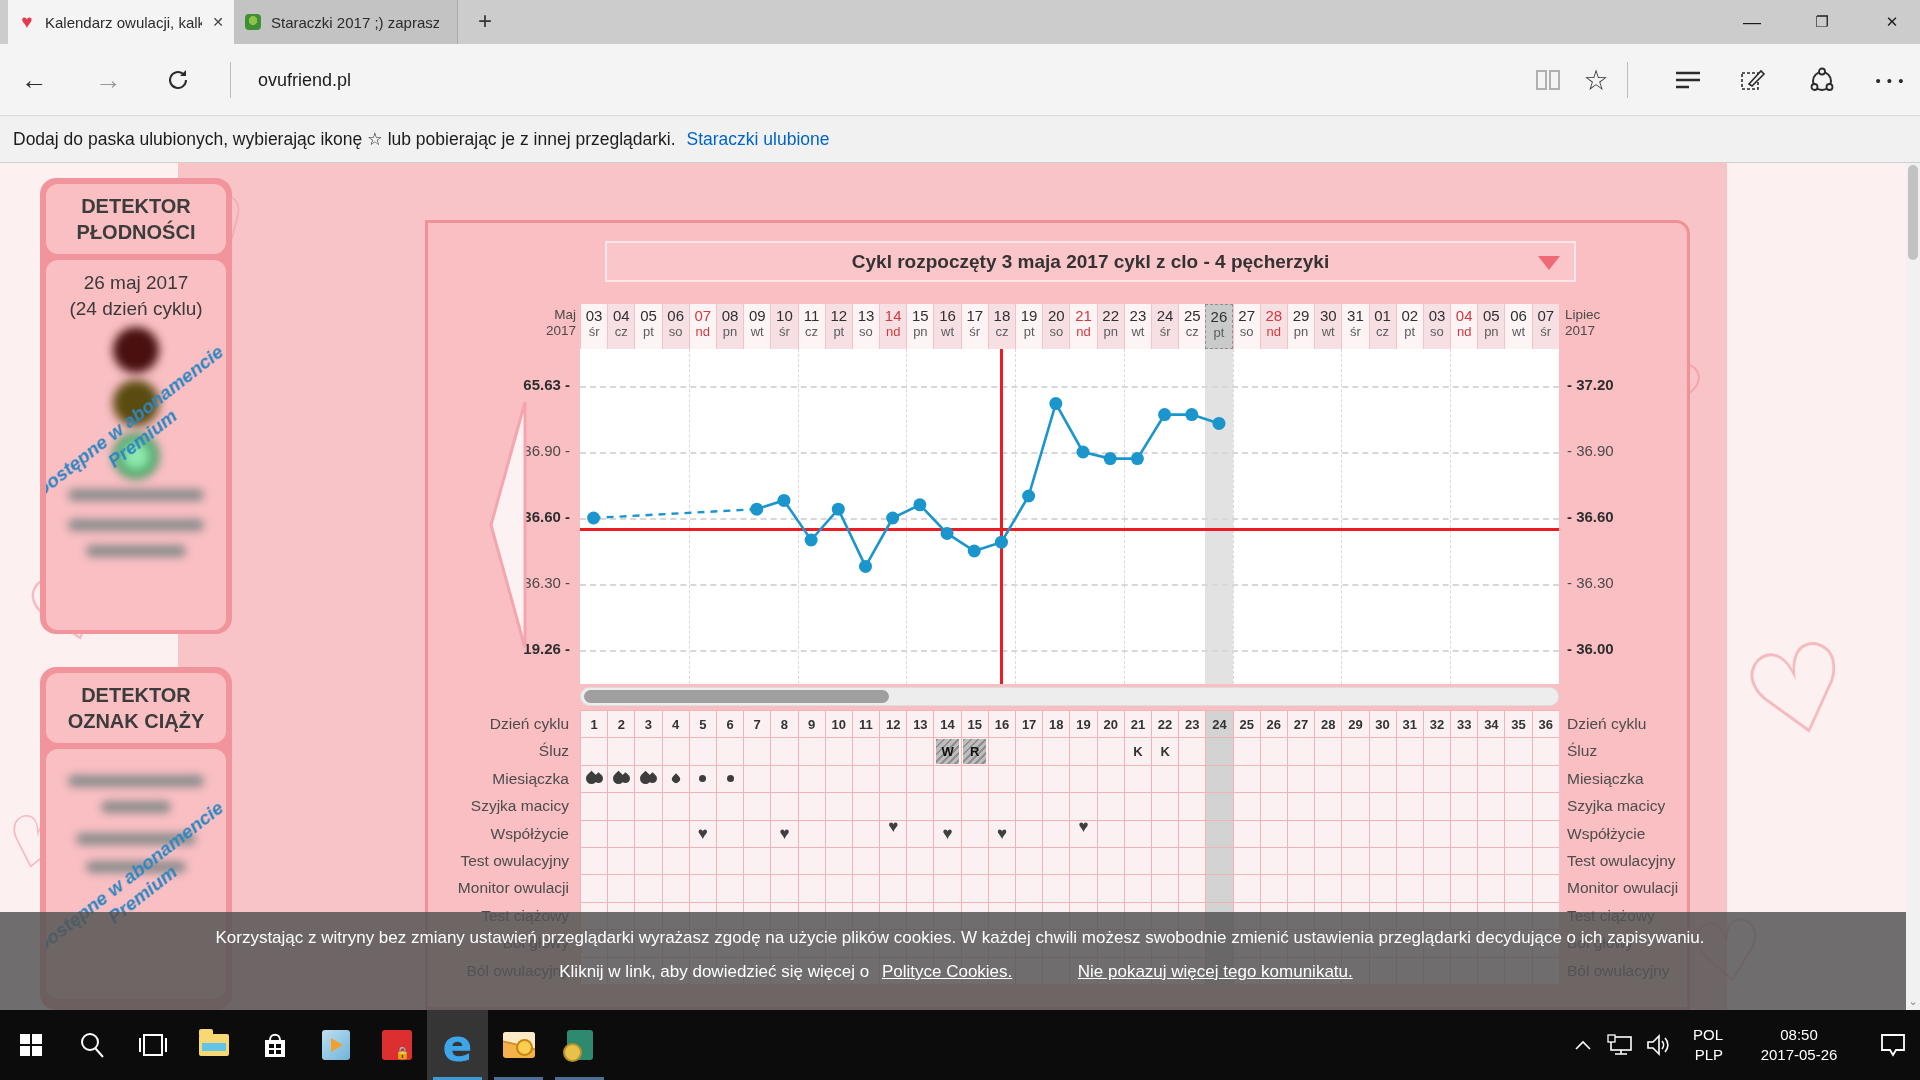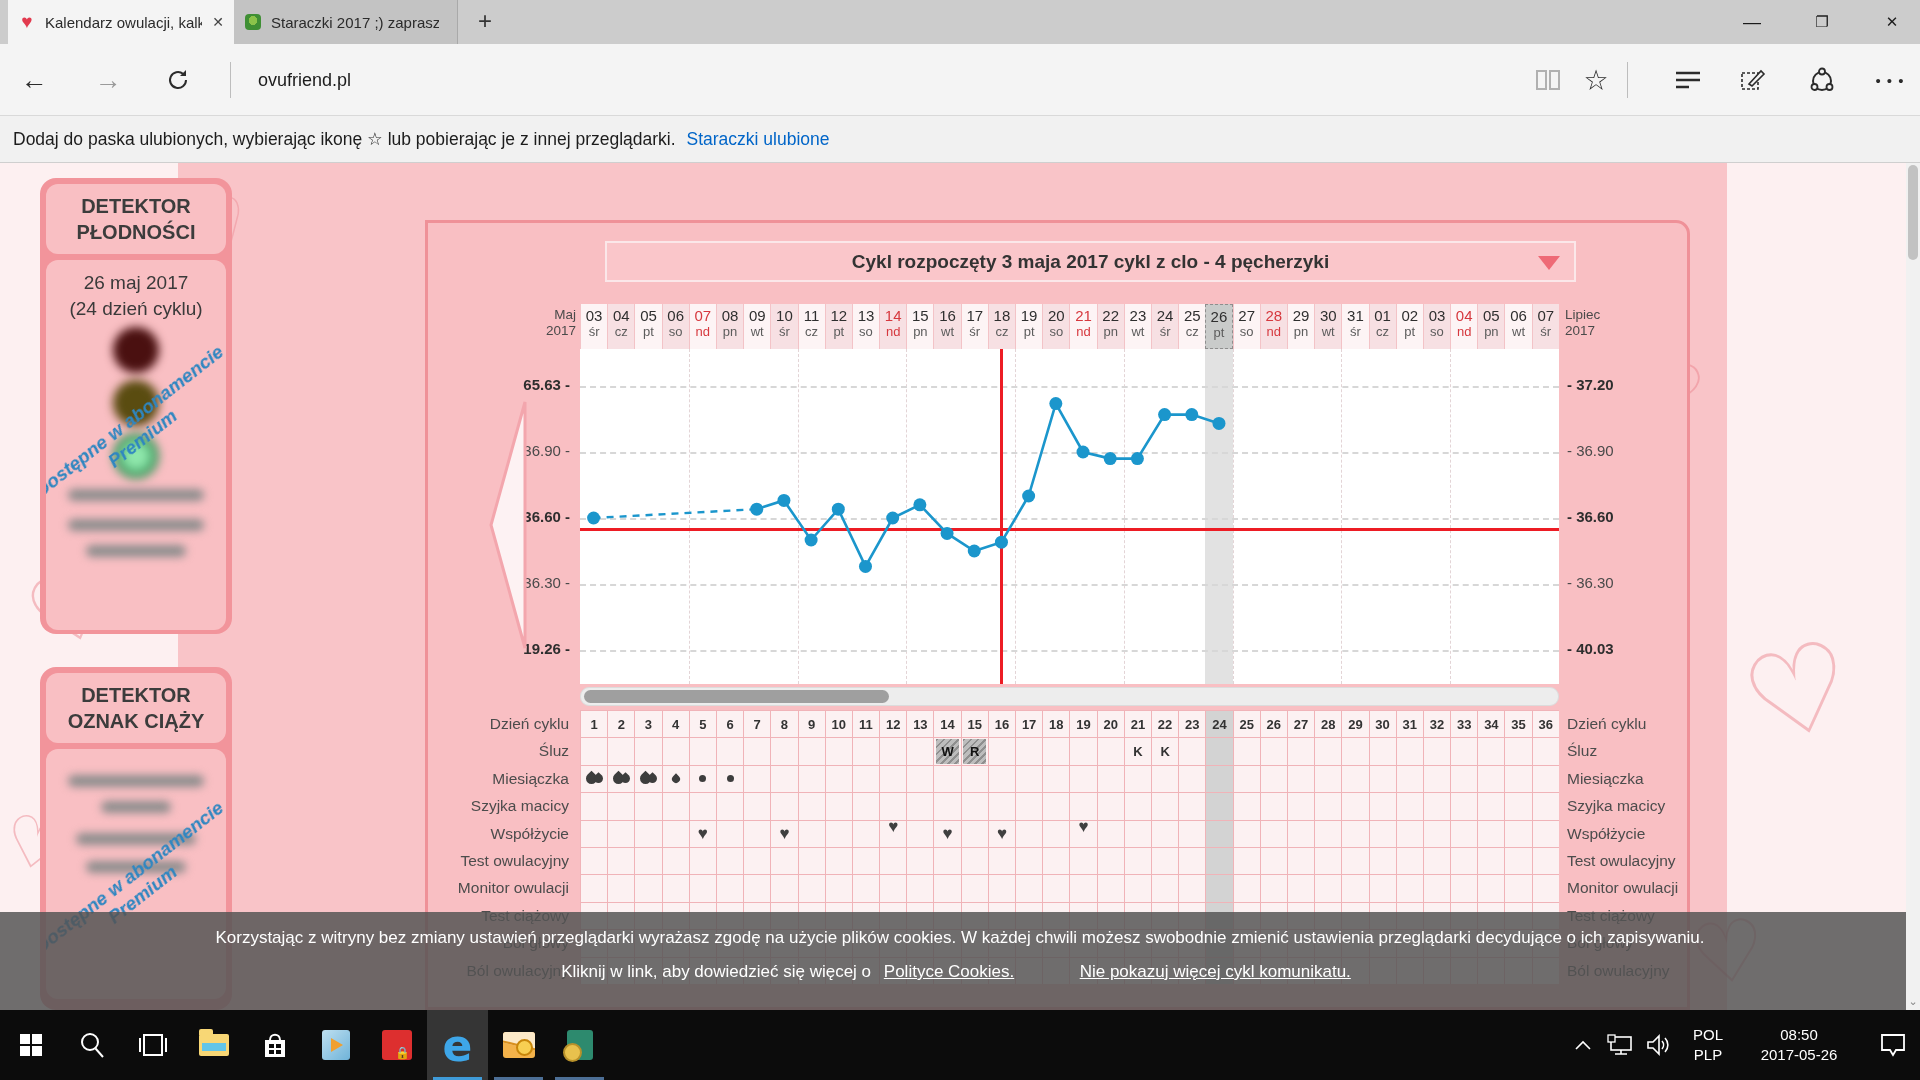--- a/index.html
+++ b/index.html
@@ -380,21 +380,21 @@
       <div id="ylabs">
           <div class="ylab bold" style="left: 52px; top: 153px; text-align: right;">65.63 -</div>
           <div class="ylab bold" style="left: 1139px; top: 153px; text-align: left;">- 37.20</div>
           <div class="ylab" style="left: 52px; top: 219px; text-align: right;">36.90 -</div>
           <div class="ylab" style="left: 1139px; top: 219px; text-align: left;">- 36.90</div>
           <div class="ylab bold" style="left: 52px; top: 285px; text-align: right;">36.60 -</div>
           <div class="ylab bold" style="left: 1139px; top: 285px; text-align: left;">- 36.60</div>
           <div class="ylab" style="left: 52px; top: 351px; text-align: right;">36.30 -</div>
           <div class="ylab" style="left: 1139px; top: 351px; text-align: left;">- 36.30</div>
           <div class="ylab bold" style="left: 52px; top: 417px; text-align: right;">19.26 -</div>
-          <div class="ylab bold" style="left: 1139px; top: 417px; text-align: left;">- 40.03</div>
+          <div class="ylab bold" style="left: 1139px; top: 417px; text-align: left;">- 36.00</div>
         </div>
 
       <div class="navarrow">
         <svg width="40" height="252" viewBox="0 0 40 252">
             <polygon points="37,3 37,249 3,126" fill="#fdf2f3" stroke="#f3a6ad" stroke-width="3"></polygon>
           </svg>
       </div>
 
       <div class="plot" id="plot">
           <div class="vgrid" style="left: 108.76px;"></div>
@@ -932,21 +932,21 @@
           <div class="tcell" style="left: 1103.65px; top: 733.6px;"></div>
         </div>
     </div>
 
     <div class="cookiebar">
       <div class="l1">Korzystając z witryny bez zmiany ustawień przeglądarki wyrażasz zgodę na użycie plików cookies. W każdej chwili możesz swobodnie zmienić ustawienia przeglądarki decydujące o ich zapisywaniu.</div>
       <div class="l2">
         <span>Kliknij w link, aby dowiedzieć się więcej o</span>
         <a href="#">Polityce Cookies.</a>
         <span style="display:inline-block; width:40px;"></span>
-        <a href="#">Nie pokazuj więcej cykl komunikatu.</a>
+        <a href="#">Nie pokazuj więcej tego komunikatu.</a>
       </div>
     </div>
 
     <div class="pg-scroll">
       <div class="pg-thumb"></div>
       <div class="pg-down">⌄</div>
     </div>
   </div>
 
   <div class="taskbar">
@@ -1013,21 +1013,21 @@
           <path d="M14 16 v4 M8 20 h12" stroke="#fff" stroke-width="1.6"></path>
           <rect x="1" y="1" width="7" height="7" fill="#0c0c0c" stroke="#fff" stroke-width="1.3"></rect>
         </svg>
     </div>
     <div class="tray" style="left:1639px; width:38px;">
       <svg width="26" height="22" viewBox="0 0 26 22">
           <path d="M3 8 h5 l6-6 v18 l-6-6 H3 z" fill="none" stroke="#fff" stroke-width="1.6"></path>
           <path d="M17 7 a6 6 0 0 1 0 8 M20 4 a10 10 0 0 1 0 14" fill="none" stroke="#fff" stroke-width="1.6"></path>
         </svg>
     </div>
-    <div class="tray tray-2l" style="left:1680px; width:56px;">
+    <div class="tray tray-2l" style="left:1680px; width:56px;text-align:right;">
       <div>
           <div>POL</div>
           <div>PLP</div>
         </div>
     </div>
     <div class="tray tray-2l" style="left:1736px; width:126px;">
       <div>
           <div>08:50</div>
           <div>2017-05-26</div>
         </div>

